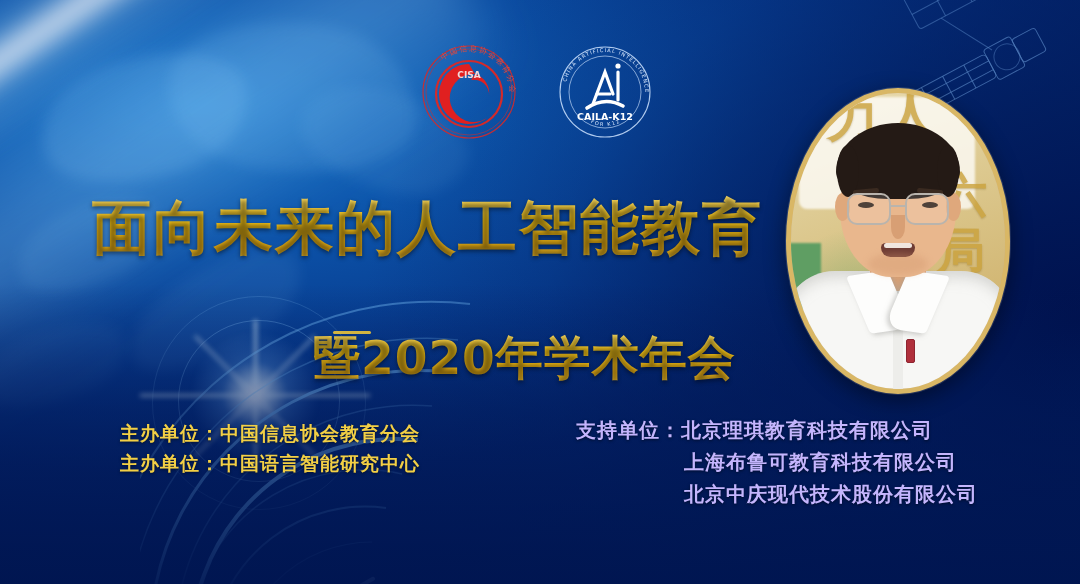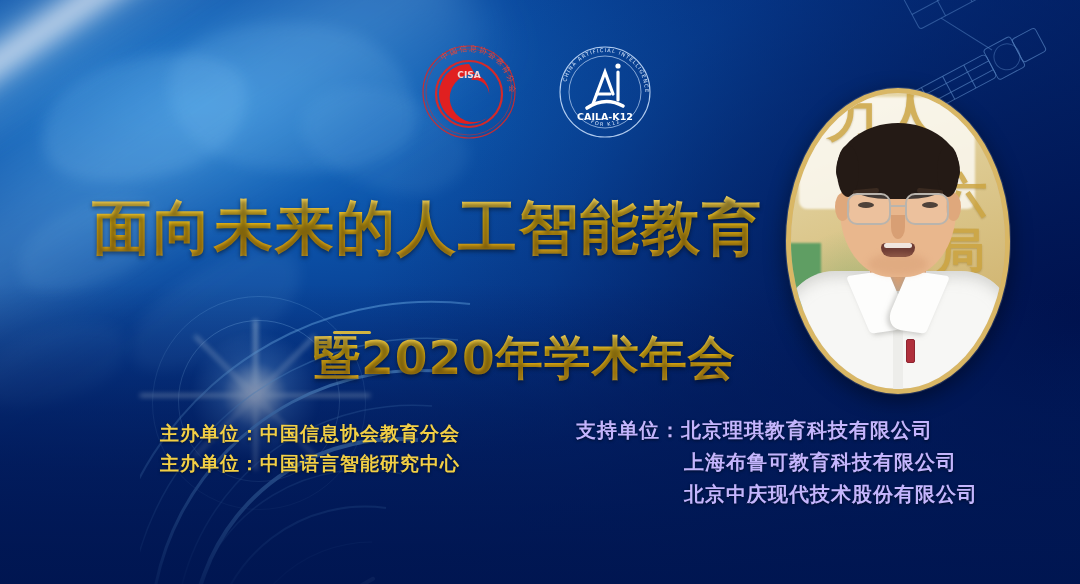--- a/index.html
+++ b/index.html
@@ -165,21 +165,20 @@
 
   .org-block{position:absolute;left:120px;top:418px;}
   .sup-block{position:absolute;left:576px;top:414px;}
   .cred-line{
     font-family:"DejaVu Sans","Liberation Sans",sans-serif;
     font-weight:700;font-size:19px;letter-spacing:1px;
     color:#f2cf45;
     text-shadow:0 1px 3px rgba(0,0,0,.55);
     white-space:nowrap;
     line-height:30px;
-    margin-left:40px;
   }
   .sup-line{
     font-family:"DejaVu Sans","Liberation Sans",sans-serif;
     font-weight:700;font-size:20px;letter-spacing:1px;
     color:#c4b5fd;
     text-shadow:0 1px 3px rgba(0,0,0,.55);
     white-space:nowrap;
     line-height:32px;
   }
   .sup-indent{padding-left:108px;}

